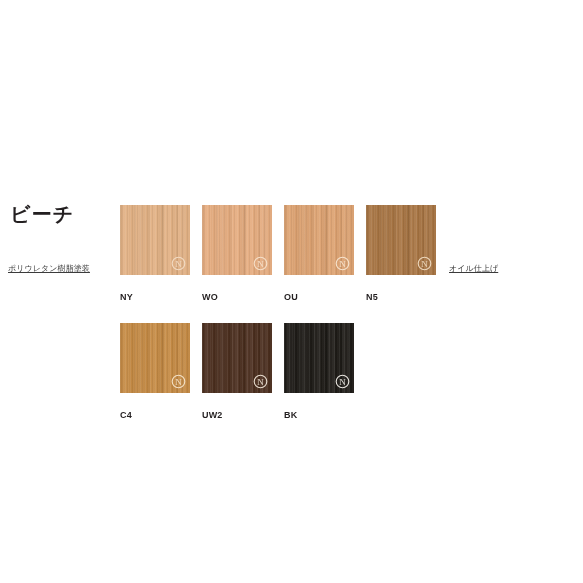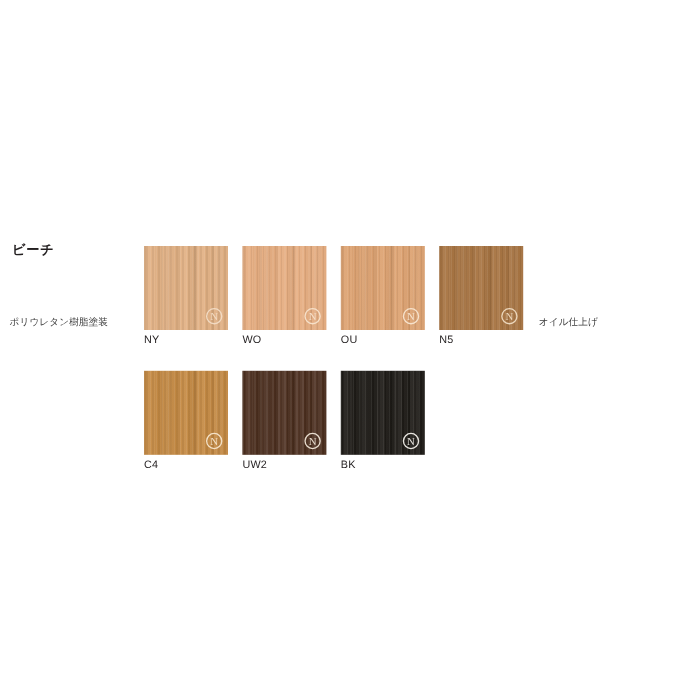--- a/index.html
+++ b/index.html
@@ -26,36 +26,37 @@
   }
 
   
   .heading-col {
     position: absolute;
     left: 10px;
     top: 203px;
     width: 105px;
   }
   .wood-title {
-    font-size: 11px;
+    font-size: 20px;
     font-weight: bold;
     letter-spacing: 0.06em;
     line-height: 1.1;
     color: #231f20;
     margin: 0;
     white-space: nowrap;
   }
   .finish-label {
     position: absolute;
     font-size: 8px;
     font-weight: normal;
     letter-spacing: 0.01em;
     color: #3b3b3b;
     white-space: nowrap;
     line-height: 1;
+    text-decoration: underline;
   }
   #finish-label-poly {
     left: 8px;
     top: 265px;
   }
   #finish-label-oil {
     left: 449px;
     top: 265px;
     text-align: center;
   }
@@ -130,23 +131,23 @@
     right: 4px;
     bottom: 4px;
     width: 15px;
     height: 15px;
     pointer-events: none;
     opacity: .95;
   }
   .watermark svg { display: block; }
 
   .swatch-label {
-    margin-top: 4px;
+    margin-top: 18px;
     font-size: 9px;
-    font-weight: normal;
+    font-weight: bold;
     letter-spacing: 0.02em;
     color: #231f20;
     line-height: 1;
   }
 </style>
 </head>
 <body>
 
 <div id="chart-root">
 

